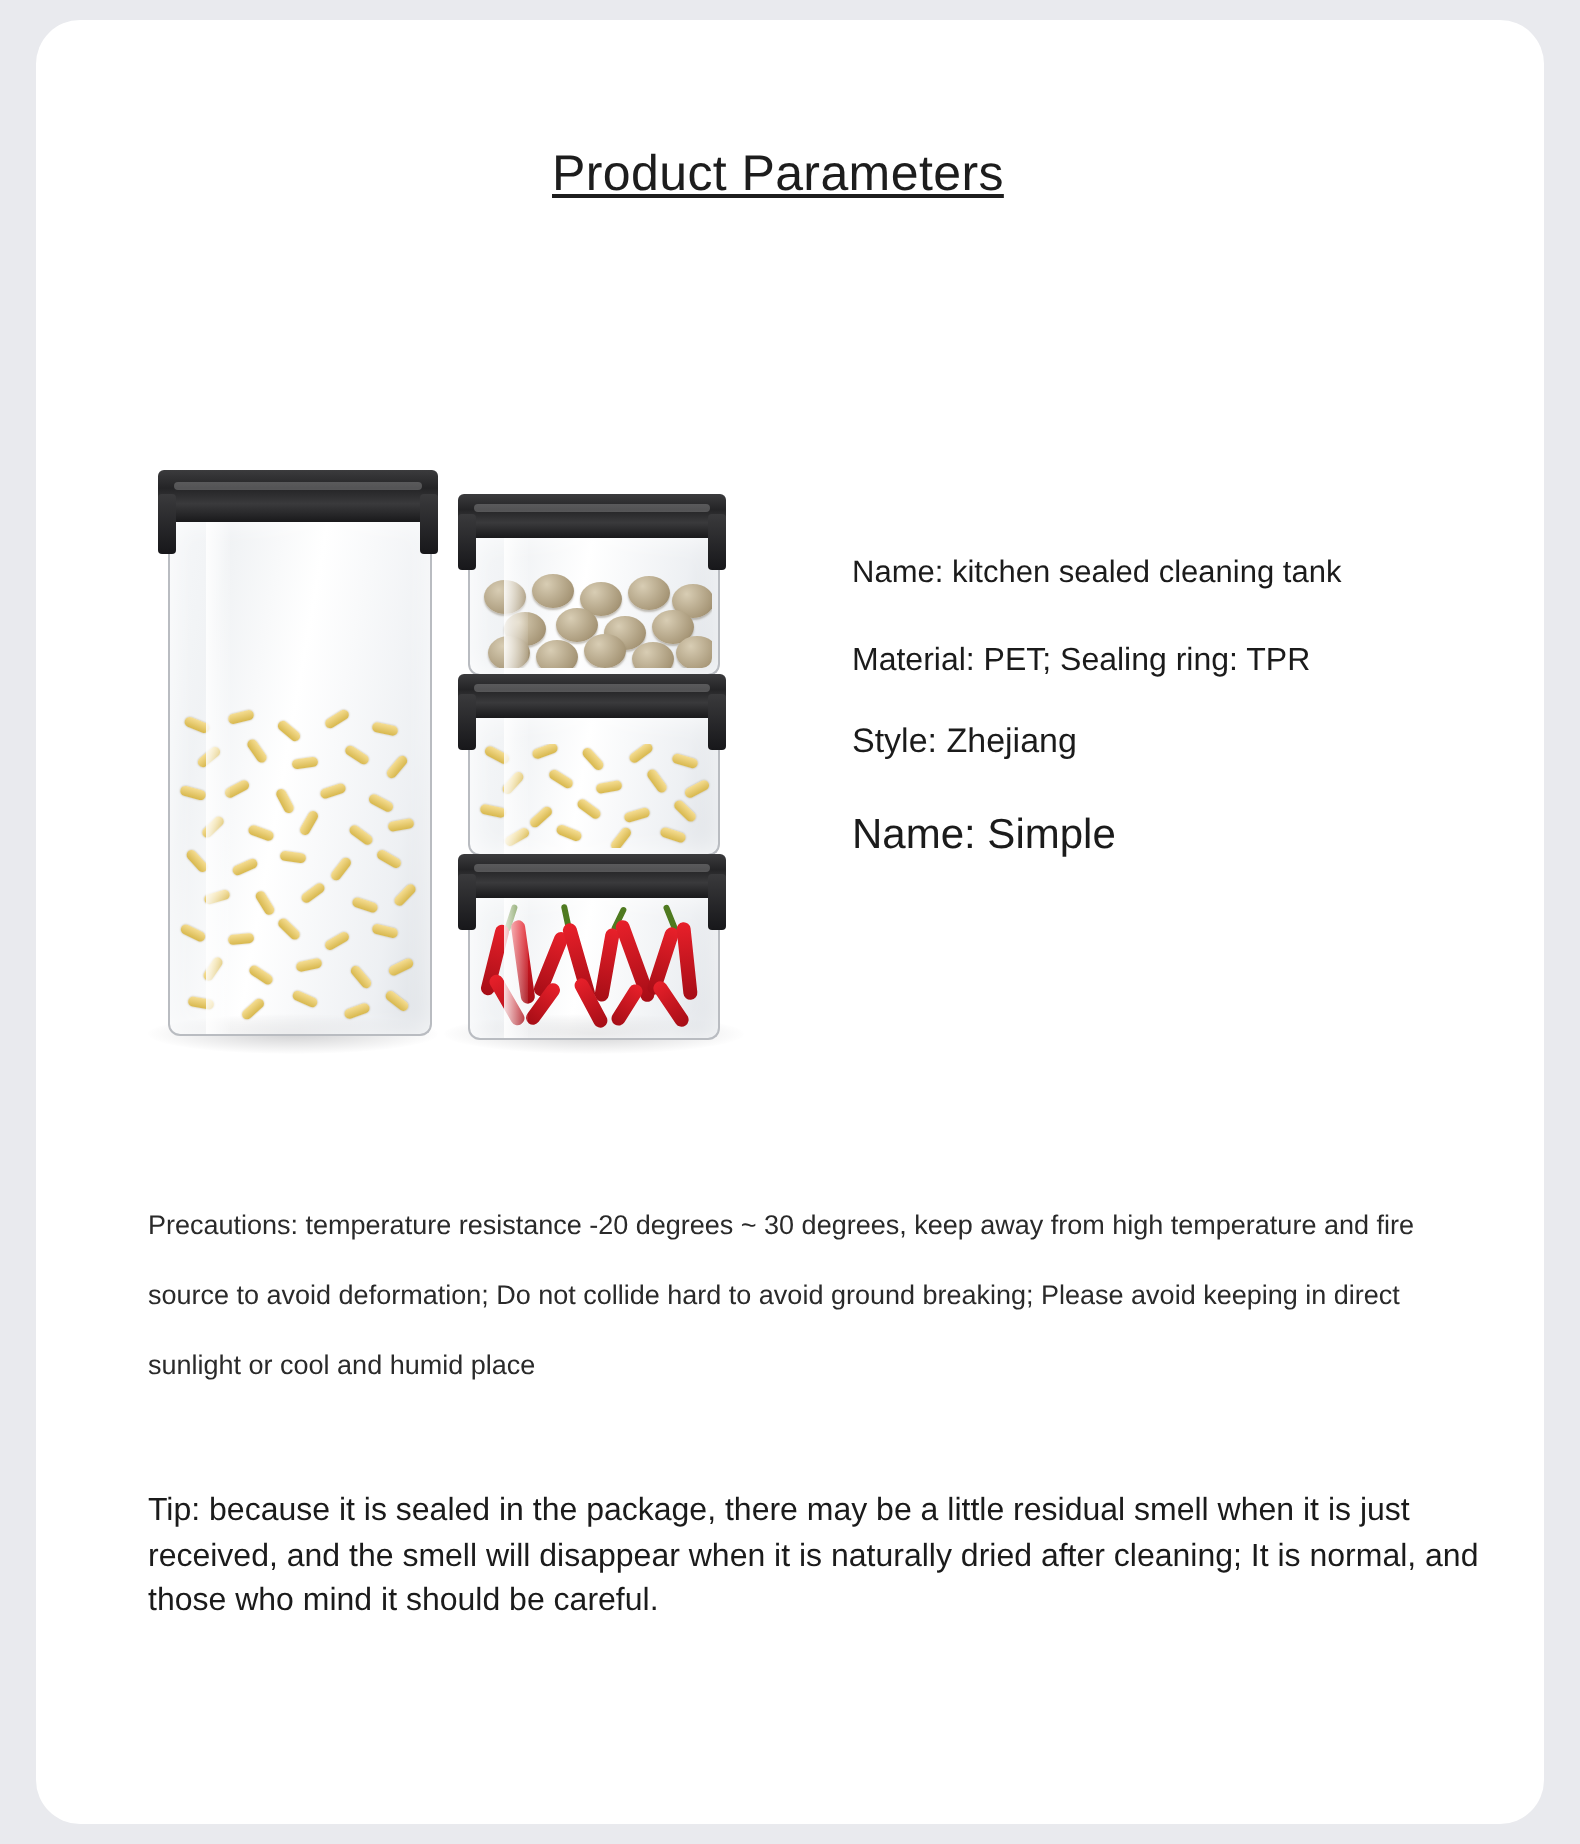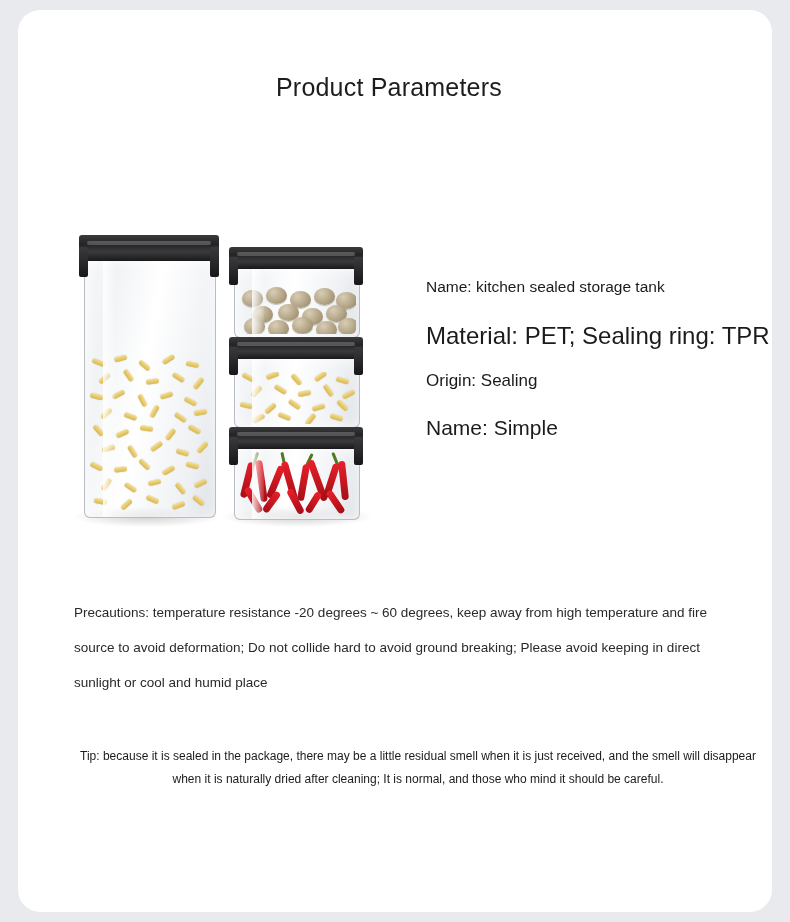--- a/index.html
+++ b/index.html
@@ -26,20 +26,21 @@
   
   .title {
     position: absolute;
     left: 258px;
     top: 60px;
     width: 235px;
     font-size: 25px;
     line-height: 34px;
     color: #1d1d1d;
     letter-spacing: 0.2px;
+    text-decoration: underline;
   }
 
   
   .product-photo {
     position: absolute;
     left: 44px;
     top: 205px;
     width: 340px;
     height: 320px;
   }
@@ -146,45 +147,44 @@
     position: absolute;
     left: 408px;
     top: 268px;
     width: 340px;
   }
   .spec-line {
     color: #1b1b1b;
     white-space: nowrap;
   }
   .spec-name   { font-size: 15.5px; margin-bottom: 26px; }
-  .spec-mat    { font-size: 24px;   margin-bottom: 21px; }
+  .spec-mat    { font-size: 16px;   margin-bottom: 21px; }
   .spec-origin { font-size: 17px;   margin-bottom: 25px; }
   .spec-style  { font-size: 21px; }
 
   
   .precautions {
     position: absolute;
     left: 56px;
     top: 585px;
     width: 650px;
     font-size: 13.5px;
     line-height: 35px;
     color: #2a2a2a;
   }
 
   
   .tip {
     position: absolute;
     left: 56px;
     top: 735px;
     width: 688px;
-    font-size: 12px;
+    font-size: 16px;
     line-height: 22.5px;
     color: #1b1b1b;
-    text-align: center;
   }
   .subnote {
     position: absolute;
     left: 56px;
     top: 813px;
     width: 560px;
     font-size: 11.5px;
     line-height: 16px;
     color: #2b2b2b;
   }
@@ -332,23 +332,23 @@
           <div class="chili" style="left:54px; top:36px; height:27px; transform:rotate(-28deg);"></div>
           <div class="chili" style="left:72px; top:39px; height:23px; transform:rotate(32deg);"></div>
           <div class="chili" style="left:94px; top:37px; height:26px; transform:rotate(-34deg);"></div>
         </div>
       </div>
     </div>
 
   </div>
 
   <div class="specs">
-    <div class="spec-line spec-name">Name: kitchen sealed storage tank</div>
+    <div class="spec-line spec-name">Name: kitchen sealed cleaning tank</div>
     <div class="spec-line spec-mat">Material: PET; Sealing ring: TPR</div>
-    <div class="spec-line spec-origin">Origin: Sealing</div>
+    <div class="spec-line spec-origin">Style: Zhejiang</div>
     <div class="spec-line spec-style">Name: Simple</div>
   </div>
 
-  <div class="precautions">Precautions: temperature resistance -20 degrees ~ 60 degrees, keep away from high temperature and fire source to avoid deformation; Do not collide hard to avoid ground breaking; Please avoid keeping in direct sunlight or cool and humid place</div>
+  <div class="precautions">Precautions: temperature resistance -20 degrees ~ 30 degrees, keep away from high temperature and fire source to avoid deformation; Do not collide hard to avoid ground breaking; Please avoid keeping in direct sunlight or cool and humid place</div>
 
   <div class="tip">Tip: because it is sealed in the package, there may be a little residual smell when it is just received, and the smell will disappear when it is naturally dried after cleaning; It is normal, and those who mind it should be careful.</div>
 
 </div>
 
 </body></html>

